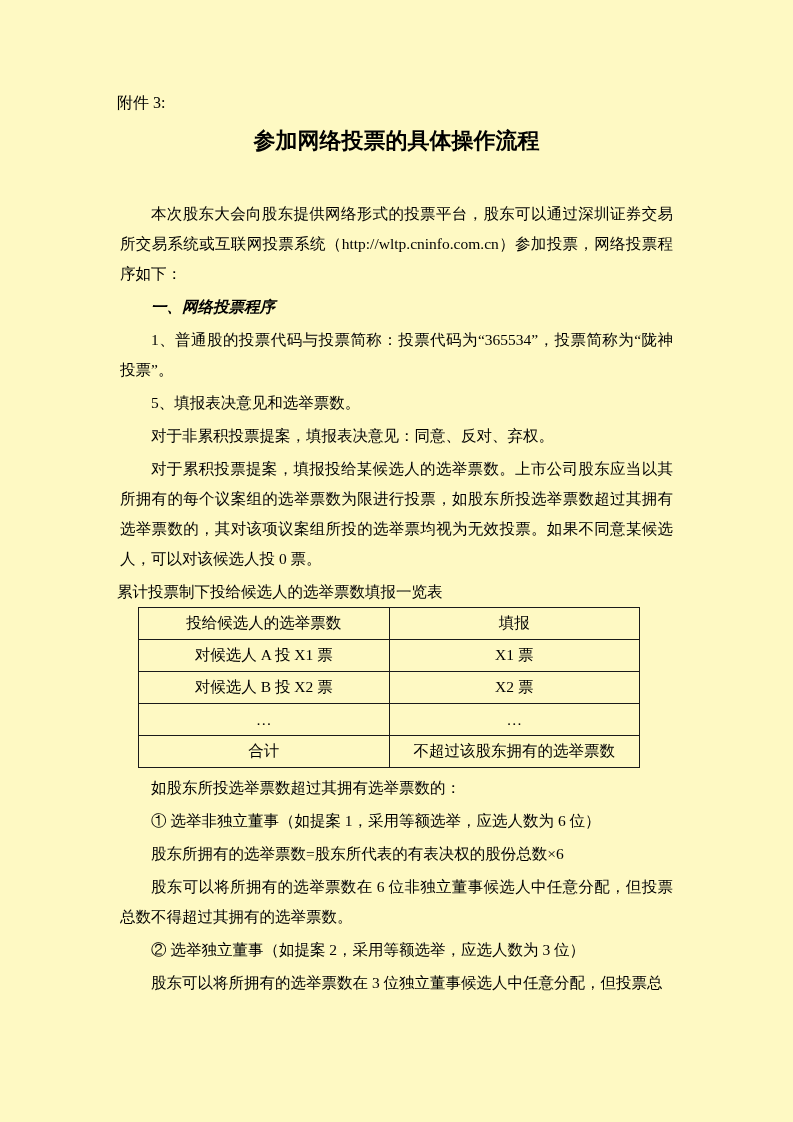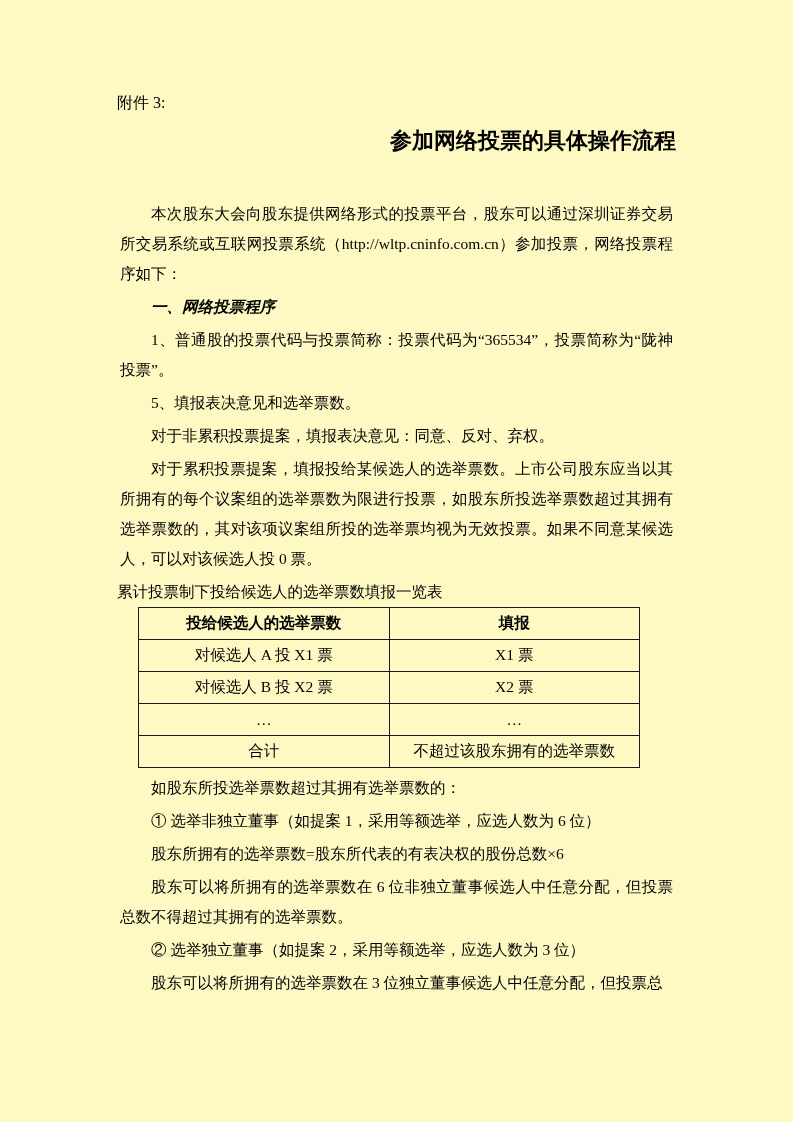--- a/index.html
+++ b/index.html
@@ -14,21 +14,21 @@
     color:#000000;
     overflow:hidden;
   }
   .attachment-label{
     font-size:16px;
     line-height:20px;
   }
   h1.doc-title{
     font-size:22px;
     font-weight:bold;
-    text-align:right;
+    text-align:center;
     margin:14px 0 0 0;
     line-height:28px;
   }
   p.body{
     font-size:15.5px;
     line-height:30px;
     margin:3px;
     text-align:justify;
     text-indent:31px;
   }
@@ -47,21 +47,21 @@
   }
   table.vote-table th, table.vote-table td{
     border:1.5px solid #1a1a1a;
     height:31px;
     text-align:center;
     vertical-align:middle;
     font-size:15.5px;
     padding:0 4px;
     font-weight:normal;
   }
-  table.vote-table th{font-weight:bold;}
+  table.vote-table th{font-weight:normal;}
   p.after-table{margin-top:5px;}
 </style>
 </head>
 <body>
 
 <div class="page">
 
   <div class="attachment-label">附件 3:</div>
 
   <h1 class="doc-title">参加网络投票的具体操作流程</h1>

